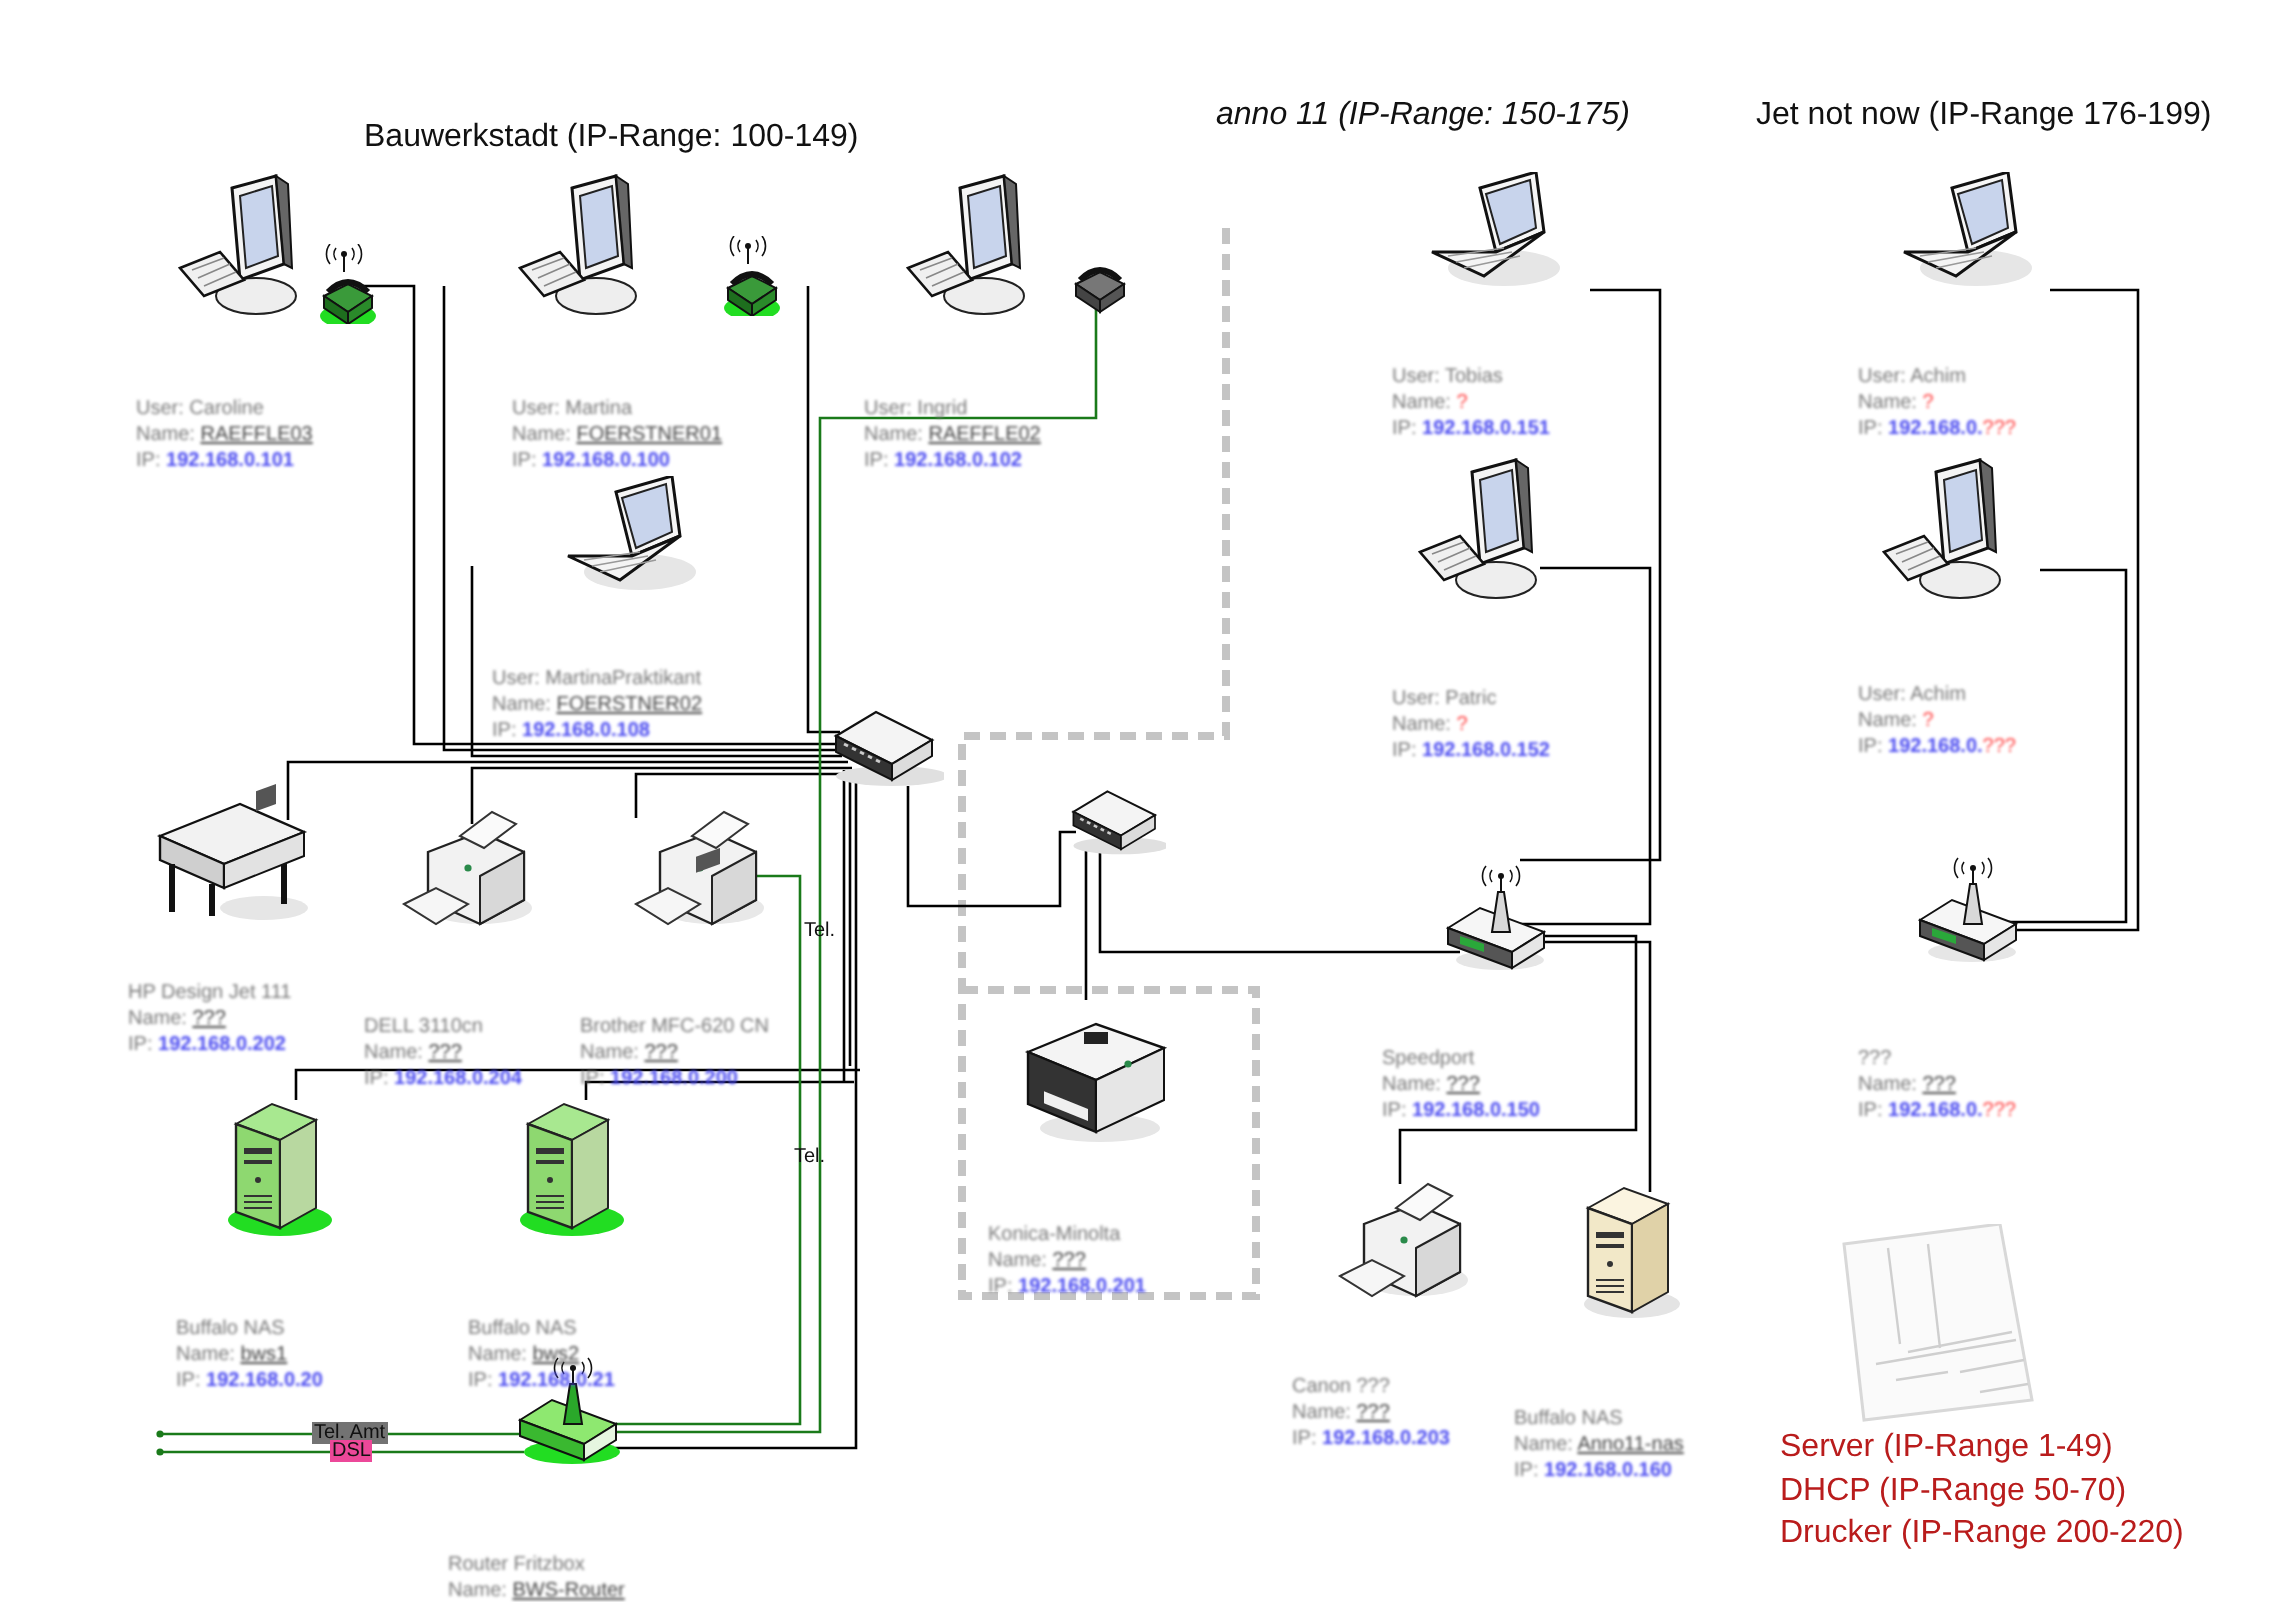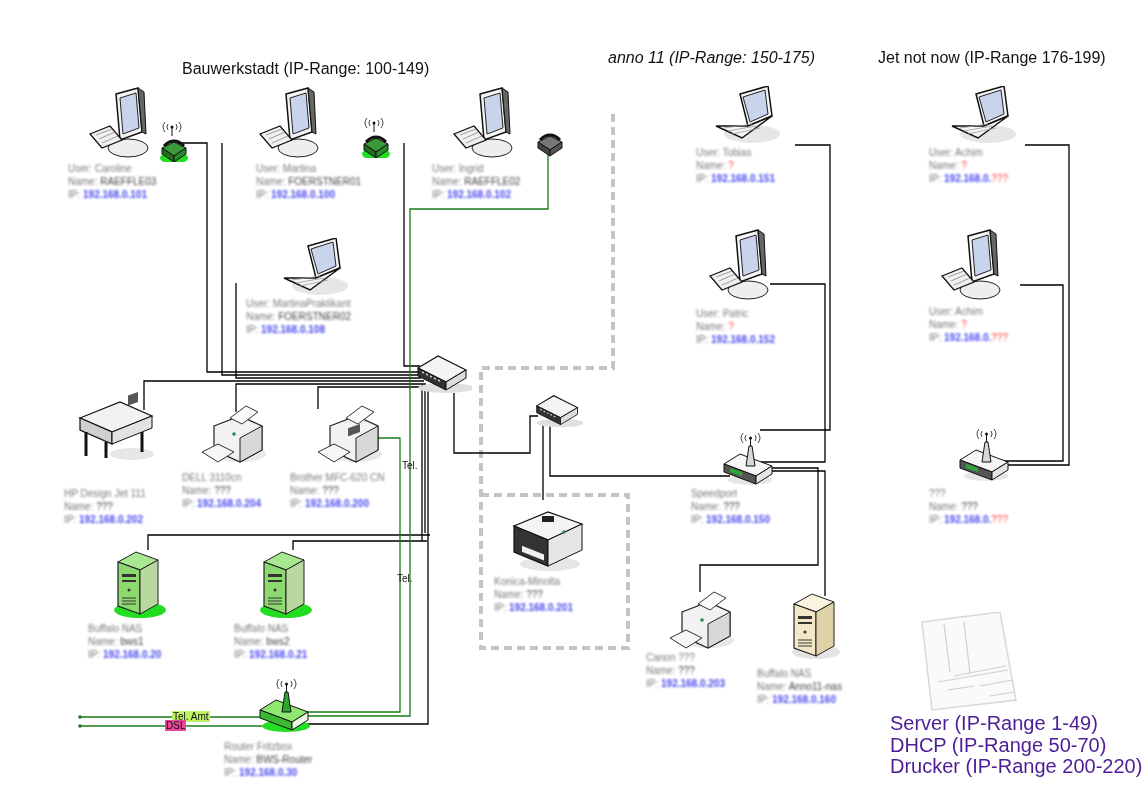--- a/index.html
+++ b/index.html
@@ -1,25 +1,25 @@
 <!DOCTYPE html>
 <html><head>
 <meta charset="utf-8">
 <style>
   html,body{margin:0;padding:0;background:#fff;}
   body{width:1146px;height:801px;position:relative;overflow:hidden;font-family:"Liberation Sans",sans-serif;}
   #wires{position:absolute;left:0;top:0;width:1146px;height:801px;}
   .hdr{position:absolute;font-size:16px;color:#111;white-space:nowrap;}
-  .lbl{position:absolute;font-size:10px;line-height:13px;color:#7a7a7a;white-space:nowrap;filter:blur(0.9px);}
-  .lbl .v{color:#444;}
+  .lbl{position:absolute;font-size:10px;line-height:13px;color:#7a7a7a;white-space:nowrap;filter:blur(0.9px);margin-top:36px;}
+  .lbl .v{color:#444;text-decoration:underline;}
   .lbl .ip{color:#4a4af0;font-weight:bold;}
   .lbl .red{color:#ff4040;}
   .dev{position:absolute;}
   .tiny{position:absolute;font-size:10px;color:#111;white-space:nowrap;}
-  .legend{position:absolute;left:890px;top:713px;font-size:20px;line-height:21.5px;color:#4c1d95;}
+  .legend{position:absolute;left:890px;top:713px;font-size:16px;line-height:21.5px;color:#b91c1c;}
   .legend div{white-space:nowrap;}
 </style>
 </head>
 <body>
 
 
 
 
 <svg id="wires" viewBox="0 0 1146 801">
 
@@ -314,21 +314,21 @@
   <div><span>Name:</span> <span class="v">RAEFFLE02</span></div>
   <div><span>IP:</span> <span class="ip">192.168.0.102</span></div>
 </div>
 
 <div class="lbl" style="left:246px;top:297px">
   <div>User: MartinaPraktikant</div>
   <div><span>Name:</span> <span class="v">FOERSTNER02</span></div>
   <div><span>IP:</span> <span class="ip">192.168.0.108</span></div>
 </div>
 
-<div class="lbl" style="left:64px;top:487px">
+<div class="lbl" style="left:64px;top:454px">
   <div>HP Design Jet 111</div>
   <div><span>Name:</span> <span class="v">???</span></div>
   <div><span>IP:</span> <span class="ip">192.168.0.202</span></div>
 </div>
 
 <div class="lbl" style="left:182px;top:471px">
   <div>DELL 3110cn</div>
   <div><span>Name:</span> <span class="v">???</span></div>
   <div><span>IP:</span> <span class="ip">192.168.0.204</span></div>
 </div>
@@ -347,21 +347,21 @@
   <div><span>Name:</span> <span class="v">bws1</span></div>
   <div><span>IP:</span> <span class="ip">192.168.0.20</span></div>
 </div>
 
 <div class="lbl" style="left:234px;top:622px">
   <div>Buffalo NAS</div>
   <div><span>Name:</span> <span class="v">bws2</span></div>
   <div><span>IP:</span> <span class="ip">192.168.0.21</span></div>
 </div>
 
-<div class="tiny" style="left:172px;top:711px;background:#bef264;padding:0 1px">Tel. Amt</div>
+<div class="tiny" style="left:156px;top:711px;background:#737373;padding:0 1px">Tel. Amt</div>
 <div class="tiny" style="left:165px;top:720px;background:#ec4899;padding:0 1px">DSL</div>
 
 <div class="lbl" style="left:224px;top:740px">
   <div>Router Fritzbox</div>
   <div><span>Name:</span> <span class="v">BWS-Router</span></div>
   <div><span>IP:</span> <span class="ip">192.168.0.30</span></div>
 </div>
 
 <div class="lbl" style="left:494px;top:575px">
   <div>Konica-Minolta</div>

